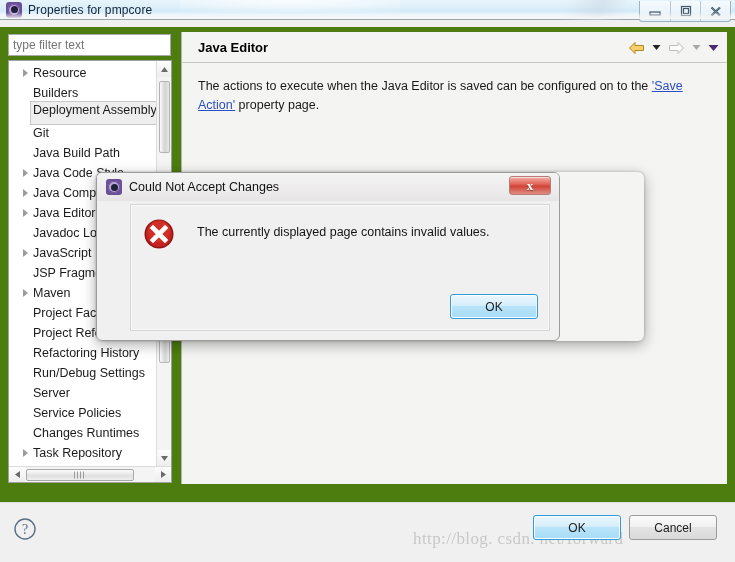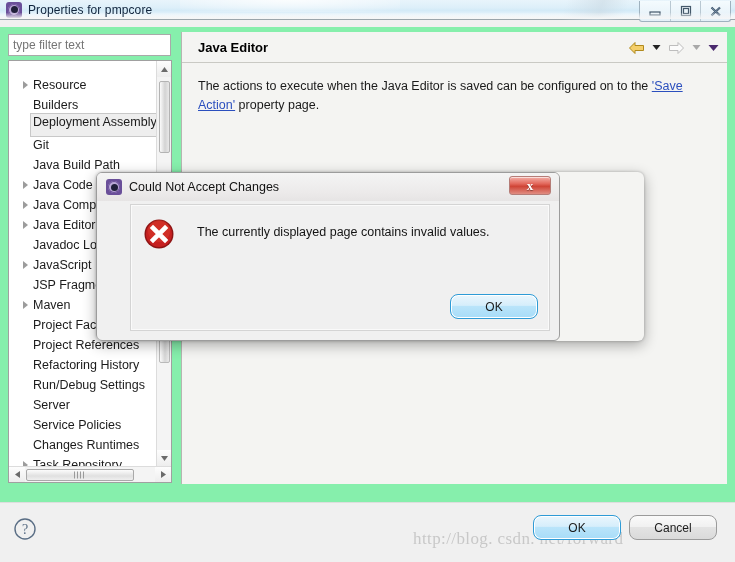--- a/index.html
+++ b/index.html
@@ -110,21 +110,21 @@
     position: relative;
   }
   .win-btn:first-child { border-left: none; }
   .win-btn svg { display: block; }
 
   
   .content {
     position: absolute;
     left: 0; top: 27px;
     width: 735px; height: 475px;
-    background: #86efac;
+    background: #4d7c0f;
   }
 
   
   .filter-box {
     position: absolute;
     left: 8px; top: 7px;
     width: 163px; height: 22px;
     background: #ffffff;
     border: 1px solid #a9a9a9;
     font-size: 12px;
@@ -139,21 +139,21 @@
   .tree-panel {
     position: absolute;
     left: 8px; top: 33px;
     width: 164px; height: 423px;
     background: #ffffff;
     border: 1px solid #a0a0a0;
     overflow: hidden;
   }
   .tree-list {
     position: absolute;
-    left: 0; top: 14px;
+    left: 0; top: 2px;
     width: 150px;
   }
   .tree-item {
     height: 20px;
     display: flex;
     align-items: center;
     padding-left: 8px;
     white-space: nowrap;
     font-size: 12.5px;
     color: #1b1b1b;
@@ -307,21 +307,21 @@
     width: 24px; height: 24px;
   }
   .btn {
     font-family: "Liberation Sans", sans-serif;
     font-size: 12px;
     color: #1c1c1c;
     height: 25px;
     width: 88px;
     background: linear-gradient(to bottom,#f5f9fb 0%,#edf4f8 46%,#dbe8f0 50%,#d2e3ef 100%);
     border: 1px solid #9da7ad;
-    border-radius: 8px;
+    border-radius: 3px;
     display: flex; align-items: center; justify-content: center;
   }
   .btn.primary {
     background: linear-gradient(to bottom,#eaf6fd 0%,#d6eefb 45%,#b9e4fa 50%,#a7dcf8 100%);
     border: 1px solid #2e9bd6;
     box-shadow: inset 0 0 0 1px #ffffff;
   }
   .btn.plain {
     background: linear-gradient(to bottom,#fafafa 0%,#f1f1f1 46%,#e3e3e3 50%,#dadada 100%);
     border: 1px solid #9b9b9b;

